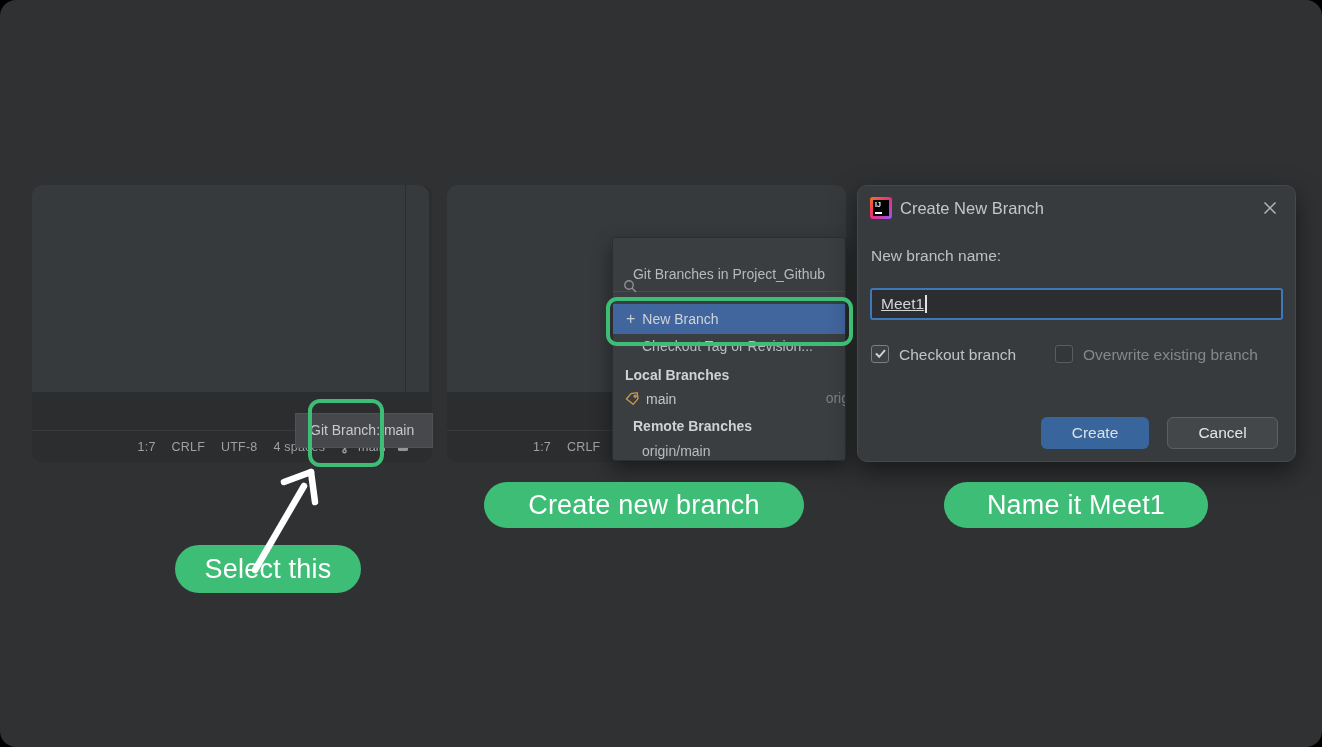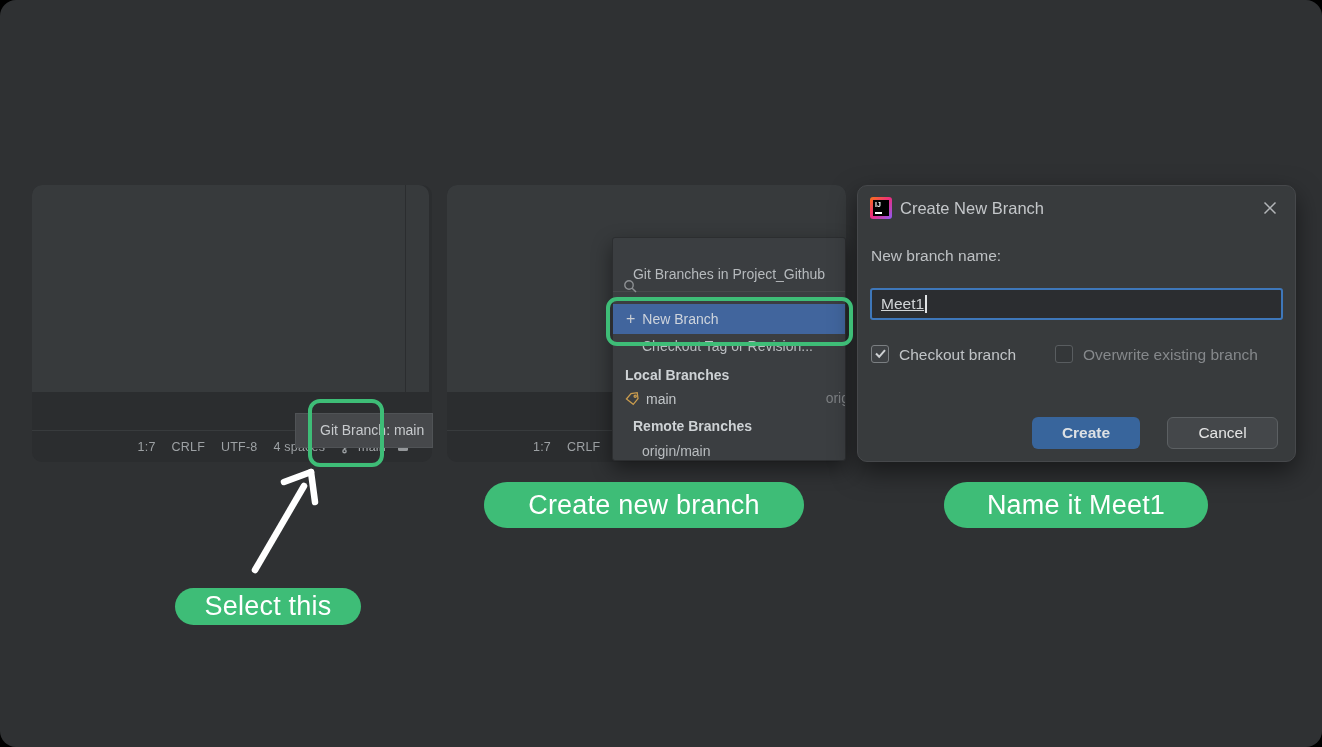--- a/index.html
+++ b/index.html
@@ -16,21 +16,21 @@
   .statusbar{position:absolute;left:0;right:0;top:246px;height:31px;display:flex;align-items:center;
              font-size:12.5px;color:#9da1a4;letter-spacing:.2px;}
   .statusbar.right{justify-content:flex-end;gap:16px;padding-right:24px;}
   .statusbar.left{justify-content:flex-start;gap:16px;padding-left:86px;}
   .branch-widget{display:flex;align-items:center;gap:5px;color:#a4a8ab;}
   .mini-widget{width:10px;height:9px;background:#94979a;border-radius:1.5px;margin-left:-4px;}
 
   
   .tooltip{position:absolute;left:263px;top:228px;width:138px;height:35px;background:#46484b;
            border:1px solid #505356;box-sizing:border-box;color:#c7cacd;font-size:14px;
-           line-height:33px;padding-left:24px;z-index:5;}
+           line-height:33px;padding-left:14px;z-index:5;}
 
   
   .hl-box{position:absolute;border:4px solid #3ebd77;border-radius:12px;z-index:20;}
 
   
   .popup{position:absolute;left:612px;top:237px;width:234px;height:224px;background:#3b3e41;
          border:1px solid #2c2e30;box-shadow:0 8px 20px rgba(0,0,0,.45);z-index:10;overflow:hidden;
          font-size:14px;color:#c2c6c9;border-radius:3px;box-sizing:border-box;}
   .p-title{position:absolute;left:0;right:0;top:0;height:33px;line-height:33px;text-align:center;
            color:#b6babd;border-bottom:1px solid #47494c;margin-top:20px;}
@@ -63,28 +63,28 @@
              align-items:center;padding-left:9px;font-size:15.5px;color:#d2d5d7;text-decoration:underline;}
   .caret{display:inline-block;width:1.5px;height:18px;background:#e0e3e5;margin-left:1px;}
   .cb{position:absolute;width:18px;height:18px;border-radius:3px;box-sizing:border-box;}
   .cb.checked{left:13px;top:159px;background:#3e4144;border:1.5px solid #7b7f82;}
   .cb.disabled{left:197px;top:159px;background:#343739;border:1.5px solid #595d60;}
   .cb-label{position:absolute;top:159px;font-size:15.5px;line-height:19px;}
   .cb-label.on{left:41px;color:#c1c4c7;}
   .cb-label.off{left:225px;color:#85888b;}
   .btn{position:absolute;top:231px;height:32px;border-radius:6px;display:flex;align-items:center;
        justify-content:center;font-size:15.5px;box-sizing:border-box;cursor:pointer;}
-  .btn-create{left:174px;width:108px;background:#38659c;color:#dde1e4;font-weight:bold;}
+  .btn-create{left:183px;width:108px;background:#38659c;color:#dde1e4;font-weight:normal;}
   .btn-cancel{left:309px;width:111px;background:#44474a;border:1px solid #5c6063;color:#e5e5e5;}
 
   
   .pill{position:absolute;background:#3ebd77;color:#fff;border-radius:24px;display:flex;
         align-items:center;justify-content:center;font-size:27px;font-weight:500;
         letter-spacing:.2px;z-index:15;}
-  .pill-select{left:175px;top:588px;width:186px;height:37px;}
+  .pill-select{left:175px;top:545px;width:186px;height:48px;}
   .pill-create{left:484px;top:482px;width:320px;height:46px;}
   .pill-name{left:944px;top:482px;width:264px;height:46px;}
 
   .arrow-svg{position:absolute;left:240px;top:455px;z-index:15;}
   svg{display:block;}
 </style>
 </head>
 <body>
 
 <div class="card">

